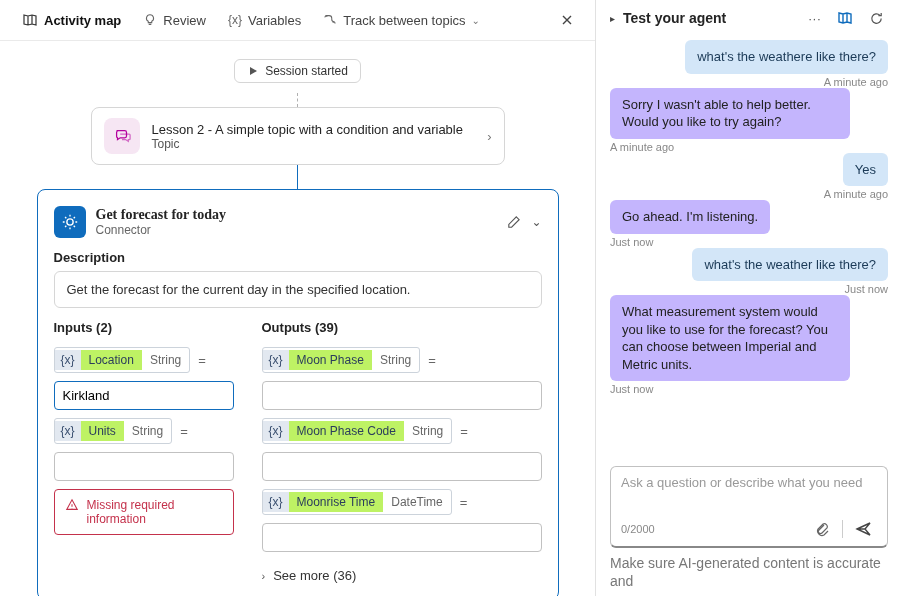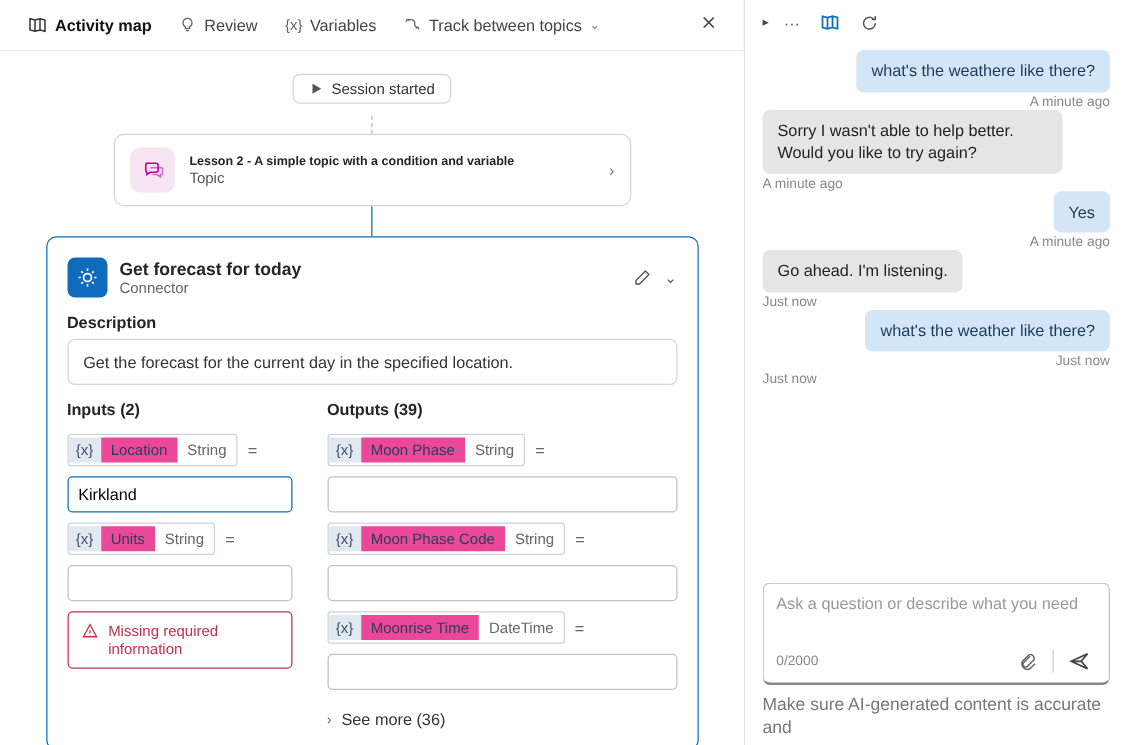--- a/index.html
+++ b/index.html
@@ -16,20 +16,21 @@
     
     .left-panel {
       width: 596px;
       height: 100%;
       border-right: 1px solid #e1e1e1;
       display: flex;
       flex-direction: column;
     }
     .topbar {
       display: flex;
+      align-items: center;
       padding: 8px 14px;
       border-bottom: 1px solid #eaeaea;
       gap: 6px;
     }
     .topbar .tab {
       display: flex;
       align-items: center;
       gap: 6px;
       padding: 4px 8px;
       cursor: pointer;
@@ -78,21 +79,21 @@
       background: #fff;
     }
     .topic-card .iconbox {
       width: 36px; height: 36px;
       border-radius: 8px;
       background: #f6e6f3;
       display: flex; align-items: center; justify-content: center;
       color: #b4009e;
     }
     .topic-card .txt { flex: 1; }
-    .topic-card .title { font-size: 10px; font-weight: 700; }
+    .topic-card .title { font-size: 13px; font-weight: 400; }
     .topic-card .subtitle { font-size: 12px; color: #555; }
     .chev { color: #777; font-size: 13px; }
 
     .node-card {
       width: 522px;
       margin: 0 auto;
       border: 1.5px solid #0f6cbd;
       border-radius: 8px;
       background: #fff;
       padding: 16px;
@@ -102,21 +103,21 @@
       margin-bottom: 12px;
     }
     .node-header .iconbox2 {
       width: 32px; height: 32px;
       border-radius: 6px;
       background: #0f6cbd;
       display: flex; align-items: center; justify-content: center;
       color: #fff;
     }
     .node-header .meta { flex: 1; }
-    .node-header .t { font-weight: 600; font-size: 14px; }
+    .node-header .t { font-weight: 600; font-size: 14px; font-family: Liberation Serif, serif; }
     .node-header .s { font-size: 12px; color: #666; }
     .node-header .actions { display: flex; gap: 10px; color: #555; }
     .section-label { font-weight: 600; font-size: 13px; margin: 8px 0 6px 0; }
     .desc-box {
       border: 1px solid #d6d6d6;
       border-radius: 6px;
       padding: 10px 12px;
       font-size: 13px;
       color: #333;
       margin-bottom: 12px;
@@ -140,21 +141,21 @@
       height: 26px;
     }
     .var-chip .vx {
       background: #e2e8f0;
       padding: 3px 6px;
       font-size: 12px;
       color: #3b5070;
       font-weight: 500;
     }
     .var-chip .vname {
-      background: #ec4899;
+      background: #bef264;
       padding: 3px 8px;
       font-size: 12px;
       color: #2b3d5c;
     }
     .var-chip .vtype {
       padding: 3px 8px;
       font-size: 12px;
       color: #666;
     }
     .eq { margin-left: 8px; color: #666; font-size: 13px; }
@@ -213,21 +214,21 @@
     .msg-row.user { align-items: flex-end; }
     .msg-row.bot { align-items: flex-start; }
     .bubble {
       max-width: 240px;
       padding: 8px 12px;
       border-radius: 6px;
       font-size: 13px;
       line-height: 1.35;
     }
     .user .bubble { background: #d3e6f8; color: #1b3a57; }
-    .bot .bubble { background: #e5e5e5; color: #222; }
+    .bot .bubble { background: #c4b5fd; color: #222; }
     .ts { font-size: 11px; color: #888; margin-top: 2px; }
     .user .ts { text-align: right; }
     .bot .ts { text-align: left; }
 
     .composer {
       margin: 8px 14px 6px 14px;
       border: 1px solid #c1c1c1;
       border-radius: 6px;
       padding: 8px 10px 6px 10px;
       border-bottom: 2px solid #888;
@@ -427,20 +428,21 @@
           </div>
         </div>
       </div>
     </div>
   </div>
 </div>
 
 <div class="right-panel">
   <div class="rp-header">
     <span class="caret2">▸</span>
+    <div class="title">Test your agent</div>
     <span class="hact">···</span>
     <span class="hact map-icon">
       <svg width="16" height="16" viewBox="0 0 16 16" fill="none" stroke="#0f6cbd" stroke-width="1.4">
           <path d="M2 3l4 1 4-1 4 1v9l-4-1-4 1-4-1V3z M6 4v9 M10 3v9"></path>
         </svg>
     </span>
     <span class="hact">
       <svg width="15" height="15" viewBox="0 0 16 16" fill="none" stroke="#555" stroke-width="1.3">
           <path d="M13 8a5 5 0 1 1-1.5-3.5M13 2v3h-3"></path>
         </svg>
@@ -462,20 +464,21 @@
     </div>
     <div class="msg-row bot">
       <div class="bubble">Go ahead. I'm listening.</div>
       <div class="ts">Just now</div>
     </div>
     <div class="msg-row user">
       <div class="bubble">what's the weather like there?</div>
       <div class="ts">Just now</div>
     </div>
     <div class="msg-row bot">
+      <div class="bubble">What measurement system would you like to use for the forecast? You can choose between Imperial and Metric units.</div>
       <div class="ts">Just now</div>
     </div>
   </div>
 
   <div class="composer">
     <textarea placeholder="Ask a question or describe what you need" style=""></textarea>
     <div class="composer-row">
       <div class="counter">0/2000</div>
       <div class="cactions">
         <span class="cbtn">

